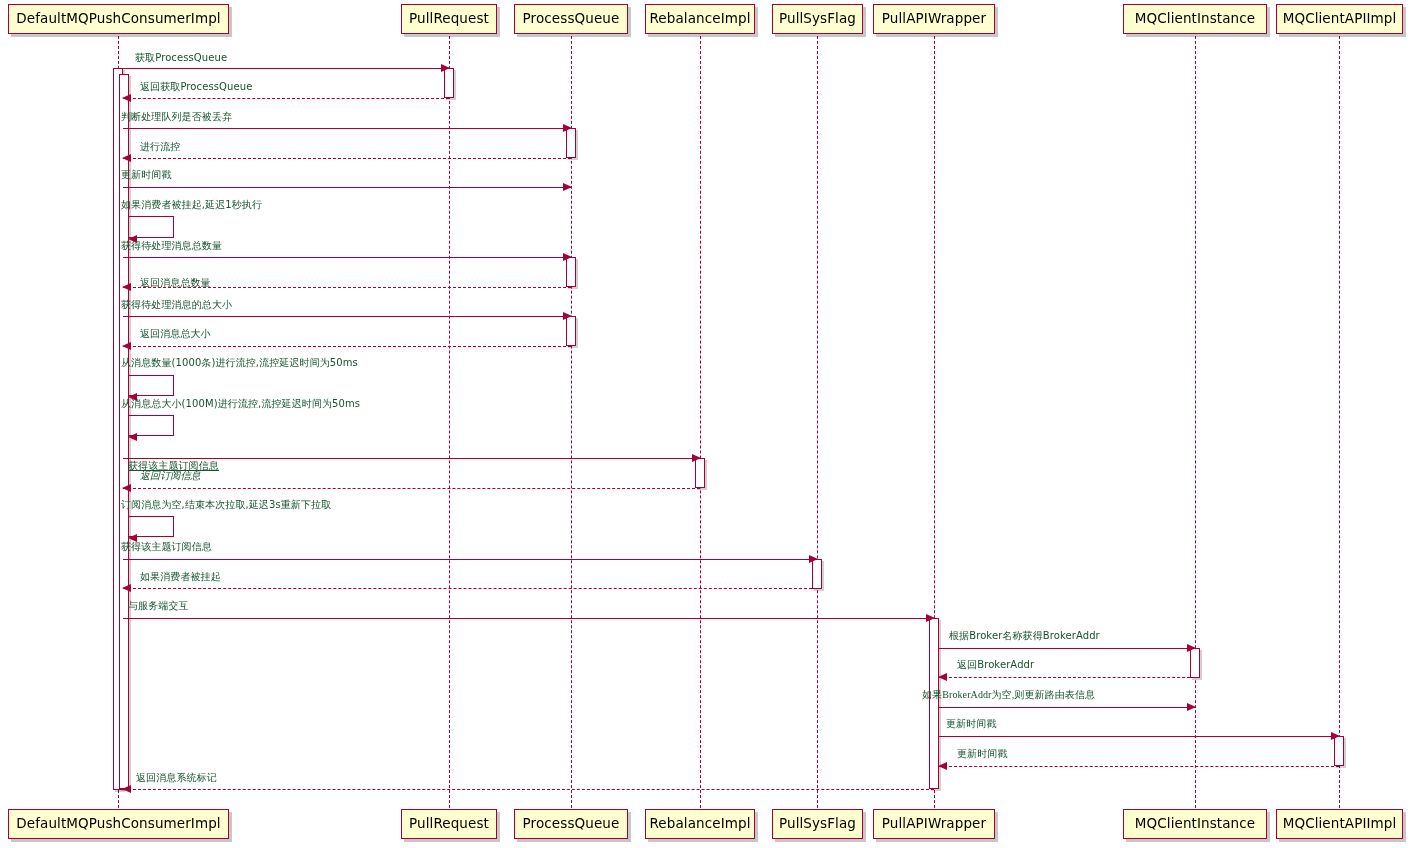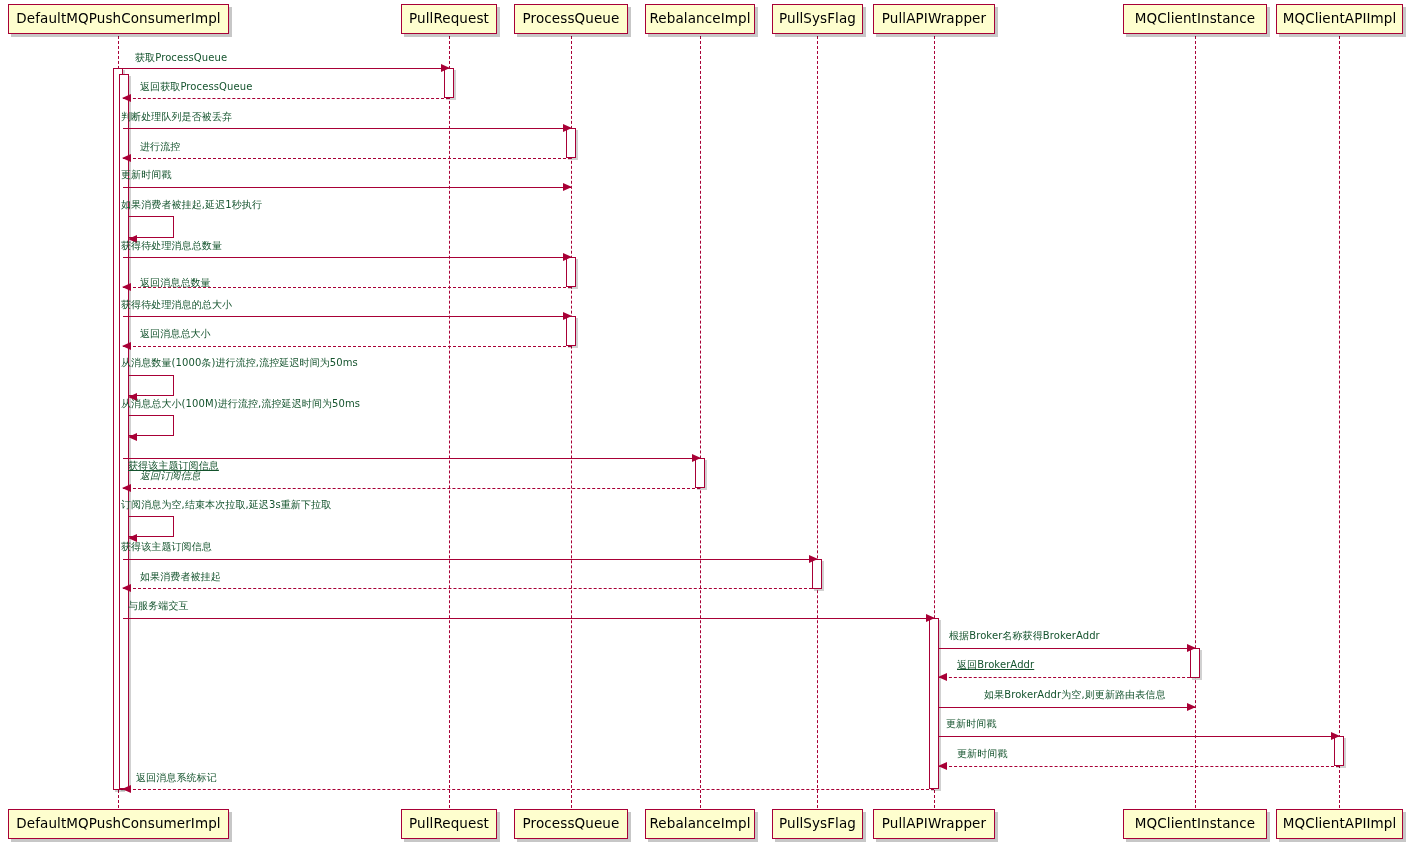--- a/index.html
+++ b/index.html
@@ -212,26 +212,26 @@
       <div class="msglabel" style="left: 128px; top: 601px;">与服务端交互</div>
       <div class="msg" style="left: 939px; top: 648px; width: 256px;">
         <div class="line"></div>
         <div class="arrowhead right"></div>
       </div>
       <div class="msglabel" style="left: 949px; top: 631px;">根据Broker名称获得BrokerAddr</div>
       <div class="msg dashed" style="left: 939px; top: 677px; width: 256px;">
         <div class="line"></div>
         <div class="arrowhead left"></div>
       </div>
-      <div class="msglabel" style="left: 957px; top: 660px; text-decoration: underline;">返回BrokerAddr</div>
+      <div class="msglabel" style="left: 957px; top: 660px;">返回BrokerAddr</div>
       <div class="msg" style="left: 939px; top: 707px; width: 256px;">
         <div class="line"></div>
         <div class="arrowhead right"></div>
       </div>
-      <div class="msglabel" style="left: 984px; top: 690px;">如果BrokerAddr为空,则更新路由表信息</div>
+      <div class="msglabel" style="left: 922px; top: 690px; font-family: Liberation Serif, serif;">如果BrokerAddr为空,则更新路由表信息</div>
       <div class="msg" style="left: 939px; top: 736px; width: 400px;">
         <div class="line"></div>
         <div class="arrowhead right"></div>
       </div>
       <div class="msglabel" style="left: 946px; top: 719px;">更新时间戳</div>
       <div class="msg dashed" style="left: 939px; top: 766px; width: 400px;">
         <div class="line"></div>
         <div class="arrowhead left"></div>
       </div>
       <div class="msglabel" style="left: 957px; top: 749px;">更新时间戳</div>

